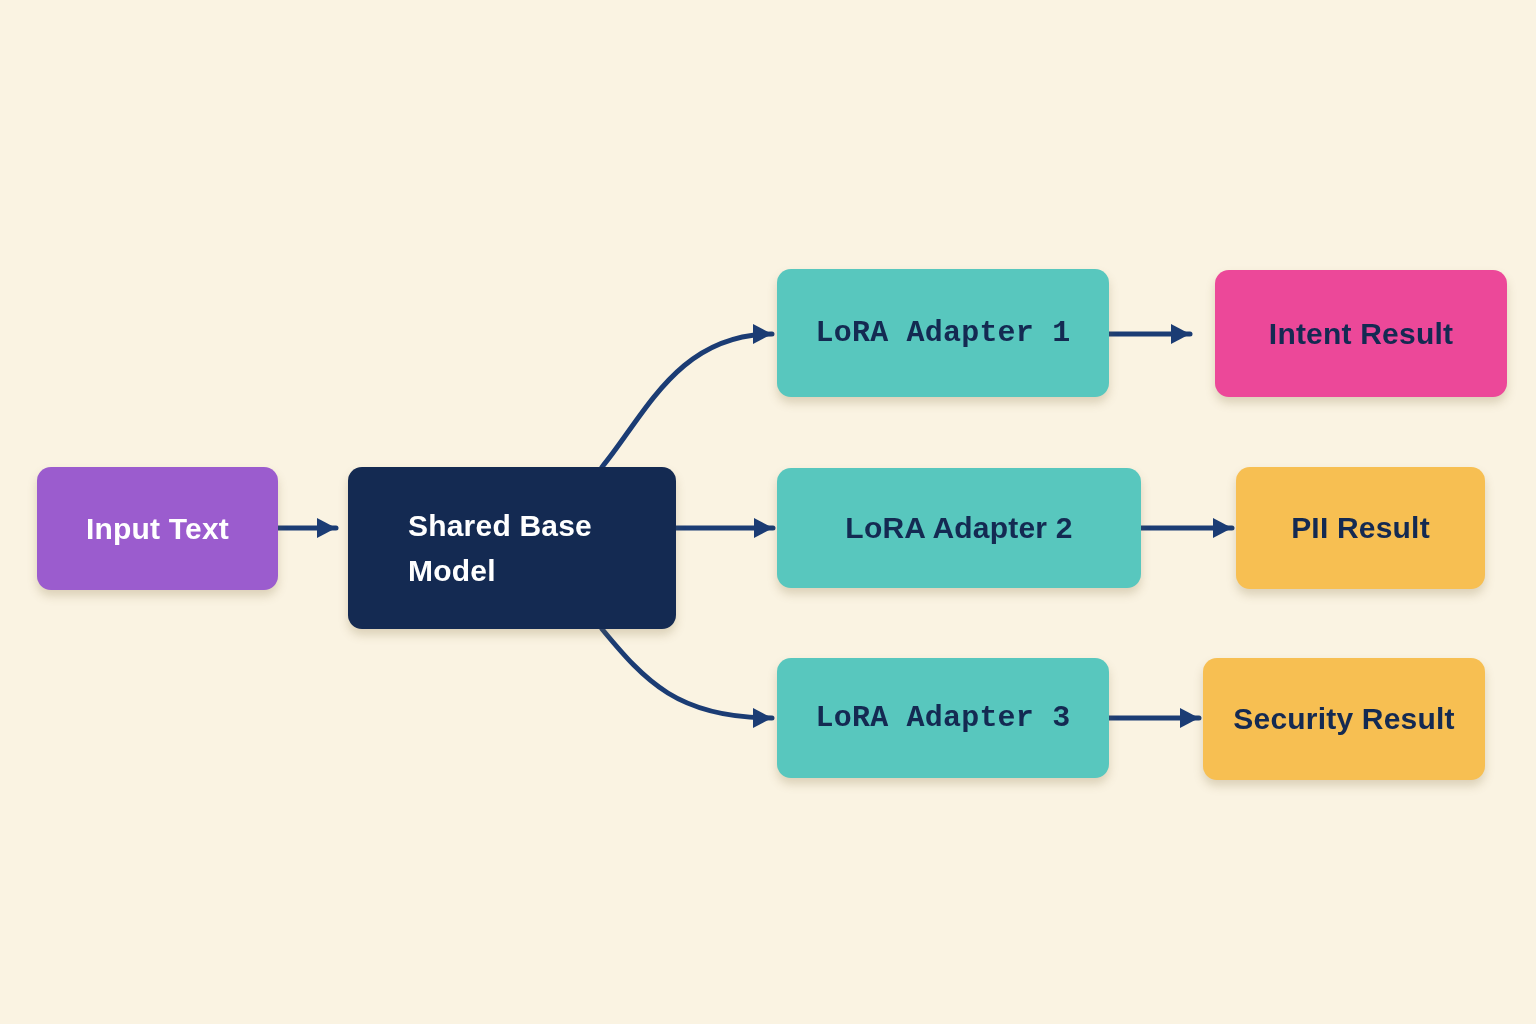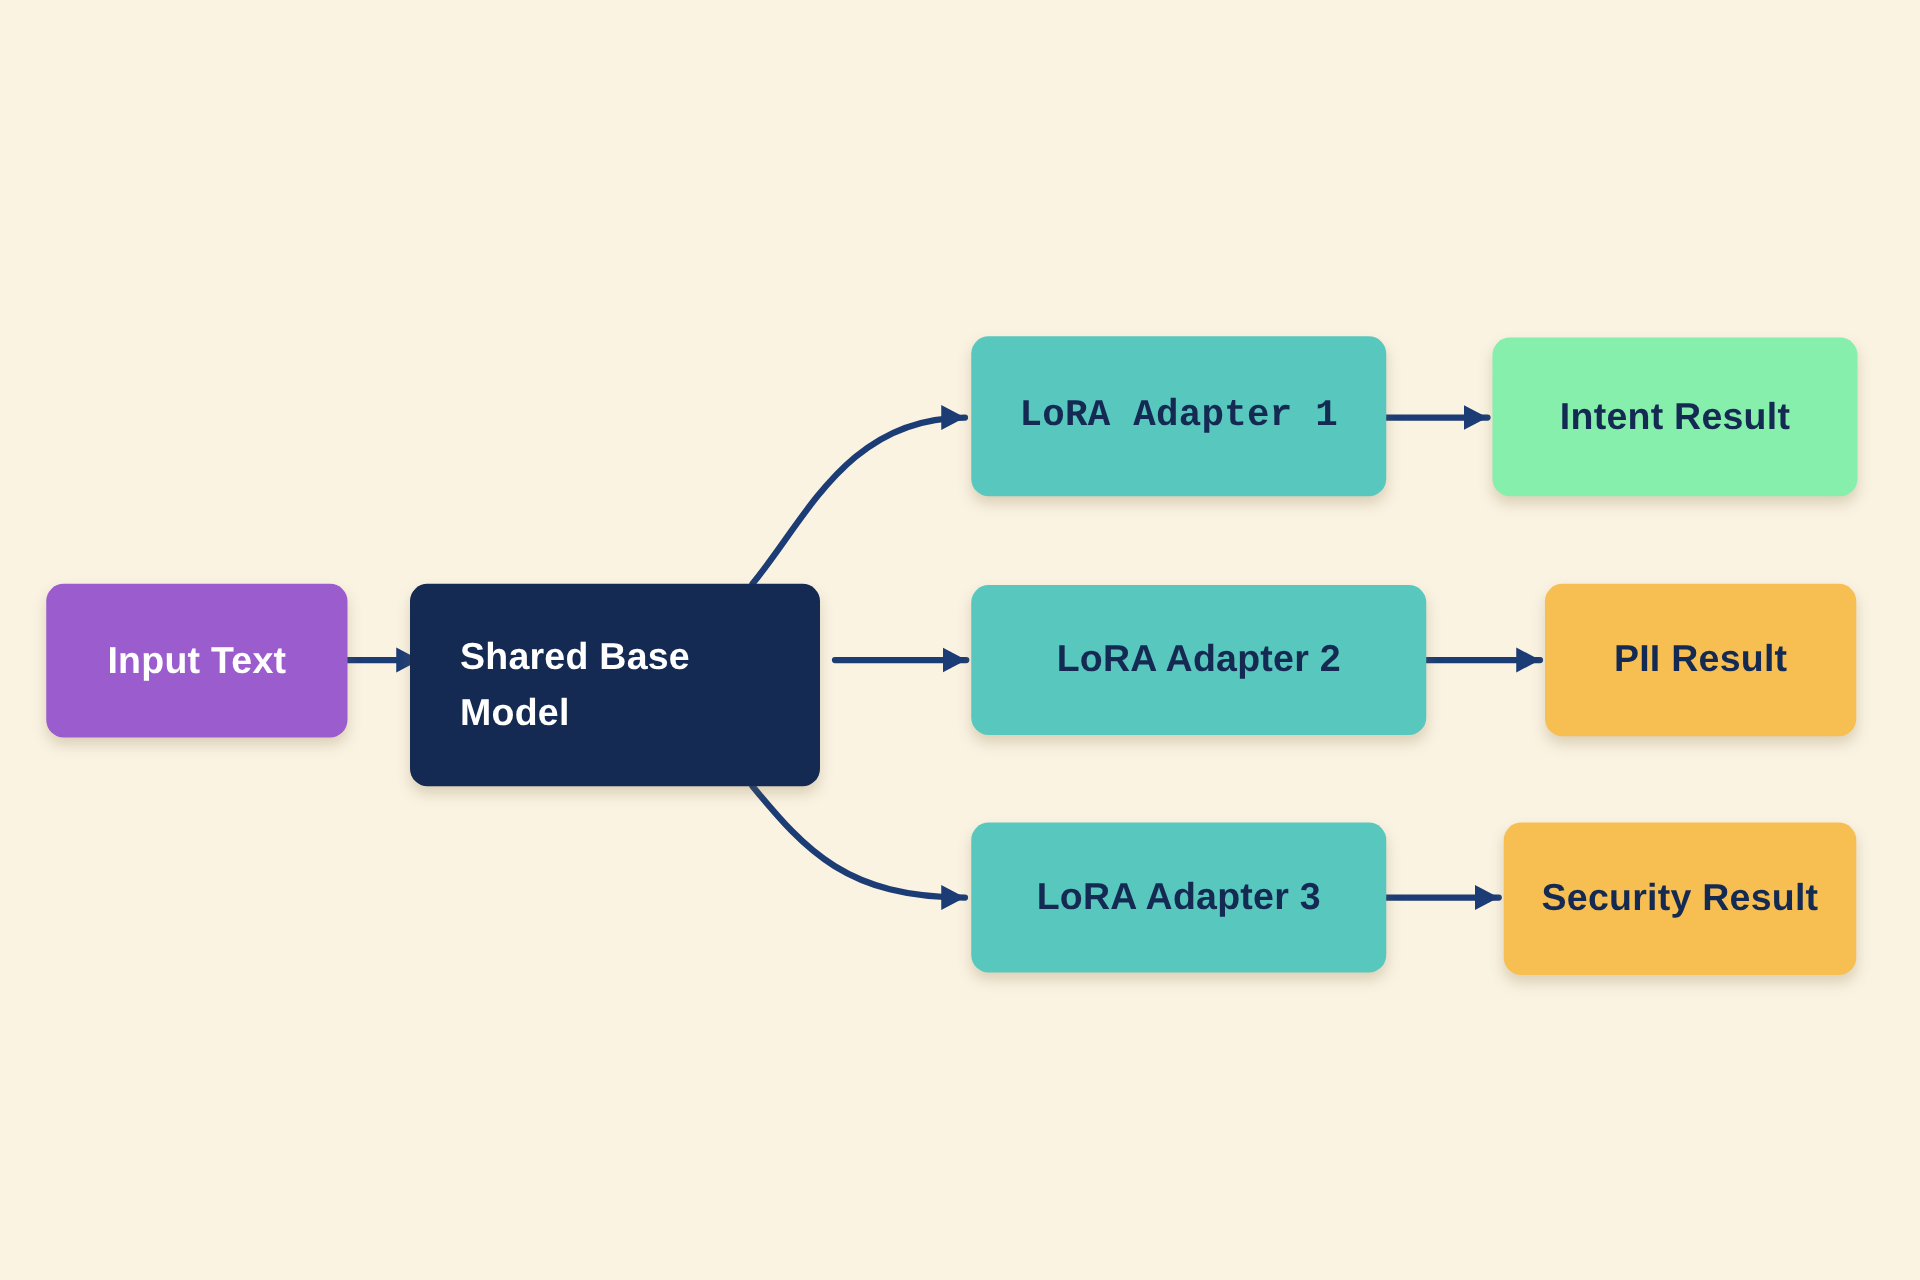--- a/index.html
+++ b/index.html
@@ -39,26 +39,26 @@
     font-size: 30px;
     letter-spacing: 0.2px;
     box-shadow: 0 6px 10px rgba(130, 110, 65, 0.25);
     text-align: center;
   }
   .node-label {
     display: block;
   }
   
   #node-input    { left: 37px;   top: 467px; width: 241px; height: 123px; }
-  #node-base     { left: 328px;  top: 467px; width: 328px; height: 162px;
+  #node-base     { left: 348px;  top: 467px; width: 328px; height: 162px;
                    justify-content: flex-start; text-align: left;
-                   padding: 0 40px; line-height: 1.5; }
+                   padding: 0 60px; line-height: 1.5; }
   #node-adapter1 { left: 777px;  top: 269px; width: 332px; height: 128px; }
   #node-adapter2 { left: 777px;  top: 468px; width: 364px; height: 120px; }
-  #node-adapter3 { left: 777px;  top: 658px; width: 332px; height: 120px; }
+  #node-adapter3 { left: 777px;  top: 658px; width: 332px; height: 120px; font-family: Liberation Mono, monospace; }
   #node-result1  { left: 1194px; top: 270px; width: 292px; height: 127px; }
   #node-result2  { left: 1236px; top: 467px; width: 249px; height: 122px; }
   #node-result3  { left: 1203px; top: 658px; width: 282px; height: 122px; }
 </style>
 </head>
 <body>
 
 <div class="canvas" style="background-color: rgb(250, 243, 226);">
 
   <svg class="edges-layer" width="1536" height="1024" viewBox="0 0 1536 1024" xmlns="http://www.w3.org/2000/svg">
@@ -89,21 +89,21 @@
   </div>
 
   <div class="node" id="node-adapter2" style="background-color: rgb(88, 199, 190); color: rgb(20, 42, 82);">
     <span class="node-label">LoRA Adapter 2</span>
   </div>
 
   <div class="node" id="node-adapter3" style="background-color: rgb(88, 199, 190); color: rgb(20, 42, 82);">
     <span class="node-label">LoRA Adapter 3</span>
   </div>
 
-  <div class="node" id="node-result1" style="background-color: #86efac; color: rgb(20, 42, 82);">
+  <div class="node" id="node-result1" style="background-color: #ec4899; color: rgb(20, 42, 82); margin-left: 21px;">
     <span class="node-label">Intent Result</span>
   </div>
 
   <div class="node" id="node-result3" style="background-color: rgb(247, 191, 82); color: rgb(20, 42, 82);">
     <span class="node-label">Security Result</span>
   </div>
 
   <div class="node" id="node-result2" style="background-color: rgb(247, 191, 82); color: rgb(20, 42, 82);">
     <span class="node-label">PII Result</span>
   </div>

